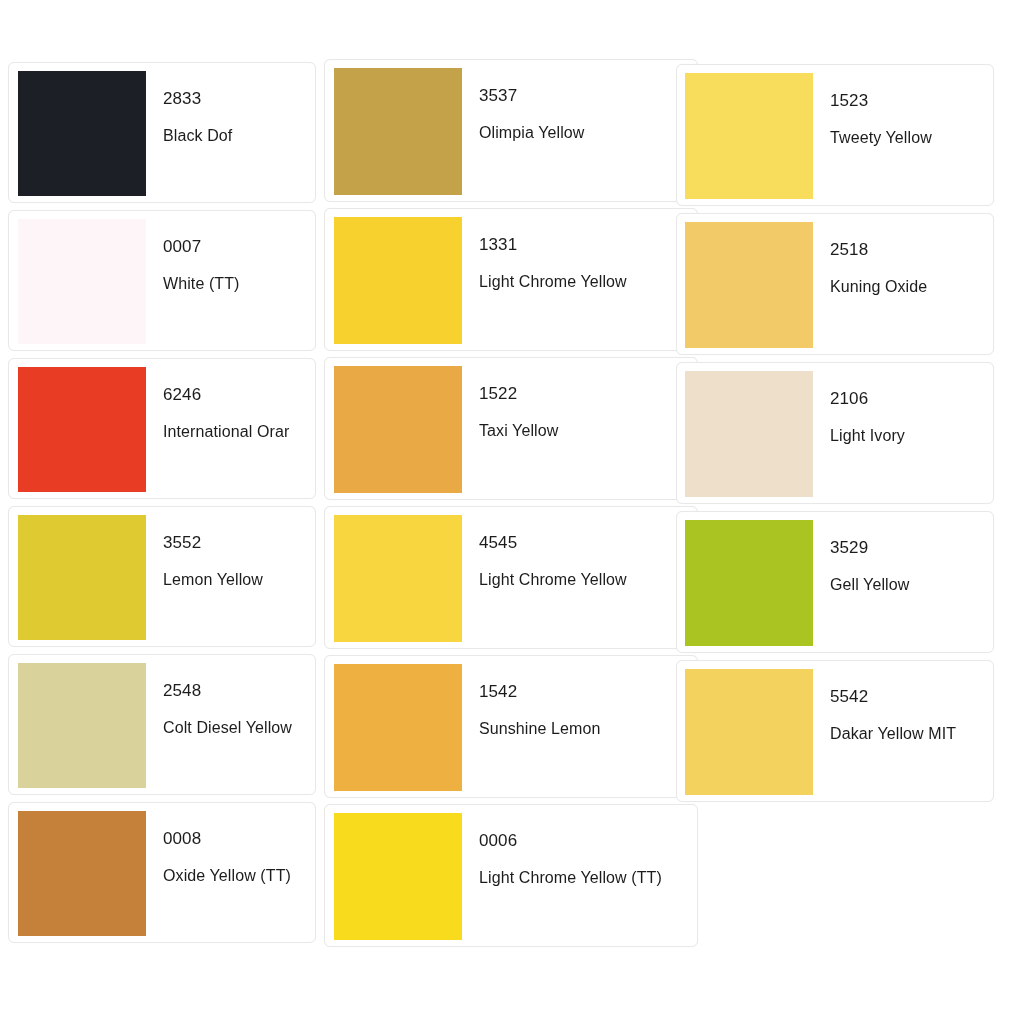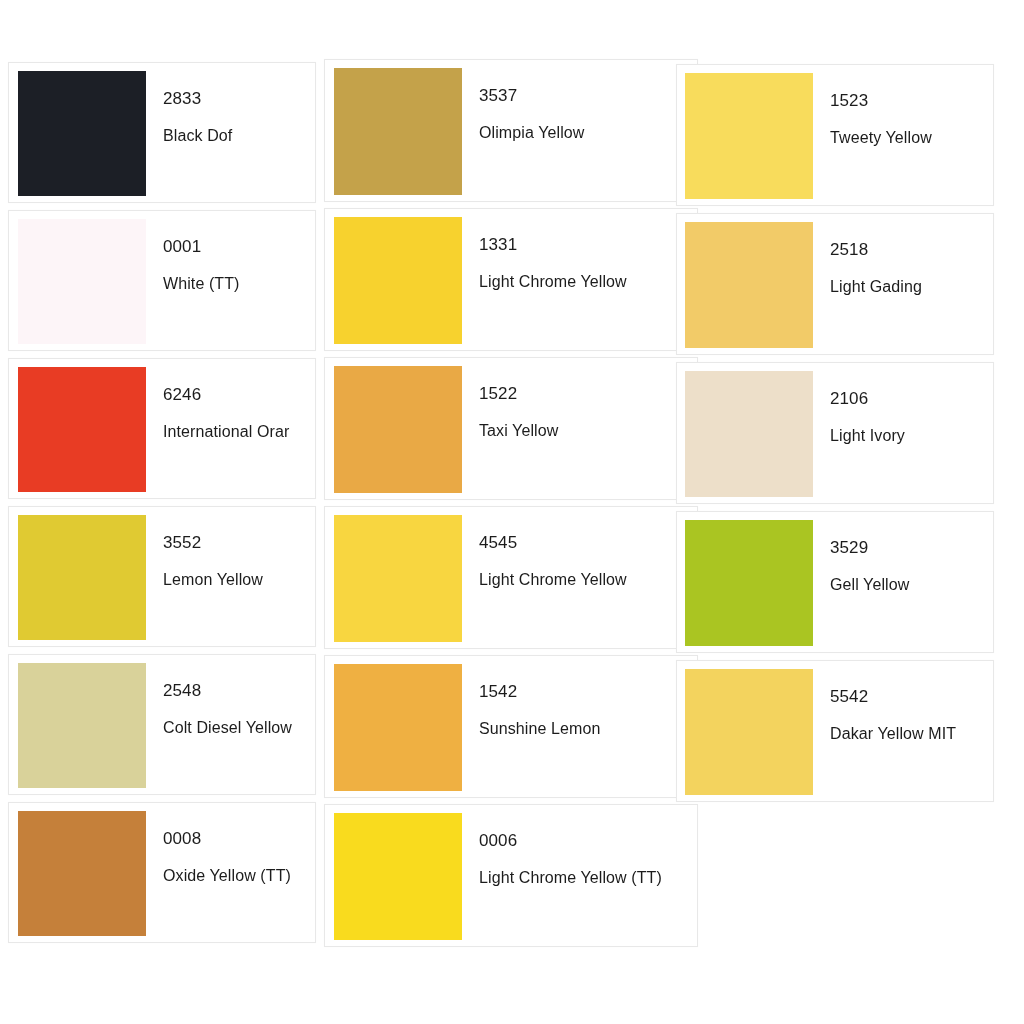--- a/index.html
+++ b/index.html
@@ -30,21 +30,21 @@
   
   #swatch-column-0 { left: 8px;   top: 62px;  width: 308px; }
   #swatch-column-1 { left: 324px; top: 59px;  width: 374px; }
   #swatch-column-2 { left: 676px; top: 64px;  width: 318px; }
 
   .swatch-card {
     position: relative;
     box-sizing: border-box;
     background: #ffffff;
     border: 1px solid #e8e8e8;
-    border-radius: 0;
+    border-radius: 6px;
     box-shadow: 0 0 1px rgba(0,0,0,0.04);
     height: 141px;
     margin-bottom: 7px;
     display: flex;
     align-items: flex-start;
     overflow: hidden;
   }
   #swatch-column-1 .swatch-card { height: 143px; margin-bottom: 6px; }
   #swatch-column-2 .swatch-card { height: 142px; margin-bottom: 7px; }
 
@@ -87,21 +87,21 @@
       <div class="swatch-card">
         <div class="swatch-chip" style="background: rgb(28, 31, 38);"></div>
         <div class="swatch-text">
           <div class="swatch-code">2833</div>
           <div class="swatch-name">Black Dof</div>
         </div>
       </div>
       <div class="swatch-card">
         <div class="swatch-chip" style="background: rgb(253, 245, 248);"></div>
         <div class="swatch-text">
-          <div class="swatch-code">0001</div>
+          <div class="swatch-code">0007</div>
           <div class="swatch-name">White (TT)</div>
         </div>
       </div>
       <div class="swatch-card">
         <div class="swatch-chip" style="background: rgb(232, 60, 36);"></div>
         <div class="swatch-text">
           <div class="swatch-code">6246</div>
           <div class="swatch-name">International Orar</div>
         </div>
       </div>
@@ -176,21 +176,21 @@
         <div class="swatch-chip" style="background: rgb(248, 220, 92);"></div>
         <div class="swatch-text">
           <div class="swatch-code">1523</div>
           <div class="swatch-name">Tweety Yellow</div>
         </div>
       </div>
       <div class="swatch-card">
         <div class="swatch-chip" style="background: rgb(242, 203, 104);"></div>
         <div class="swatch-text">
           <div class="swatch-code">2518</div>
-          <div class="swatch-name">Light Gading</div>
+          <div class="swatch-name">Kuning Oxide</div>
         </div>
       </div>
       <div class="swatch-card">
         <div class="swatch-chip" style="background: rgb(237, 223, 201);"></div>
         <div class="swatch-text">
           <div class="swatch-code">2106</div>
           <div class="swatch-name">Light Ivory</div>
         </div>
       </div>
       <div class="swatch-card">

